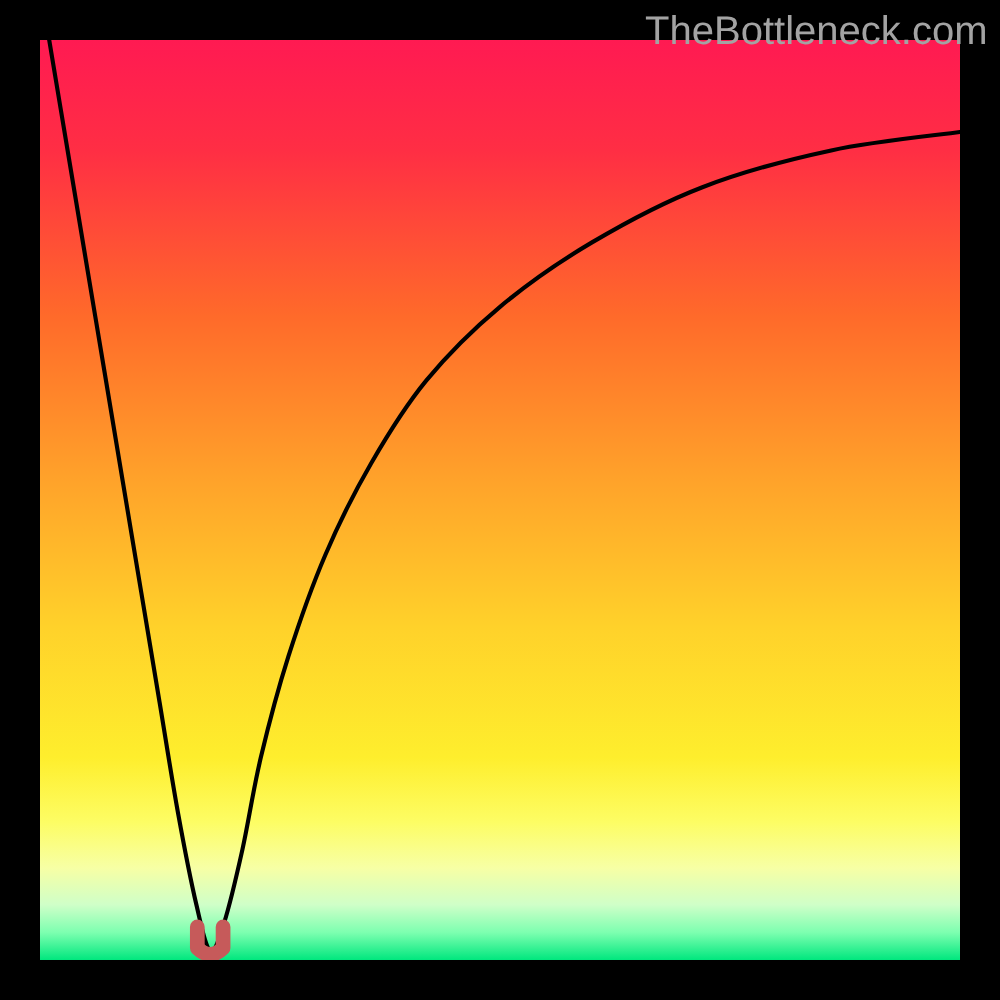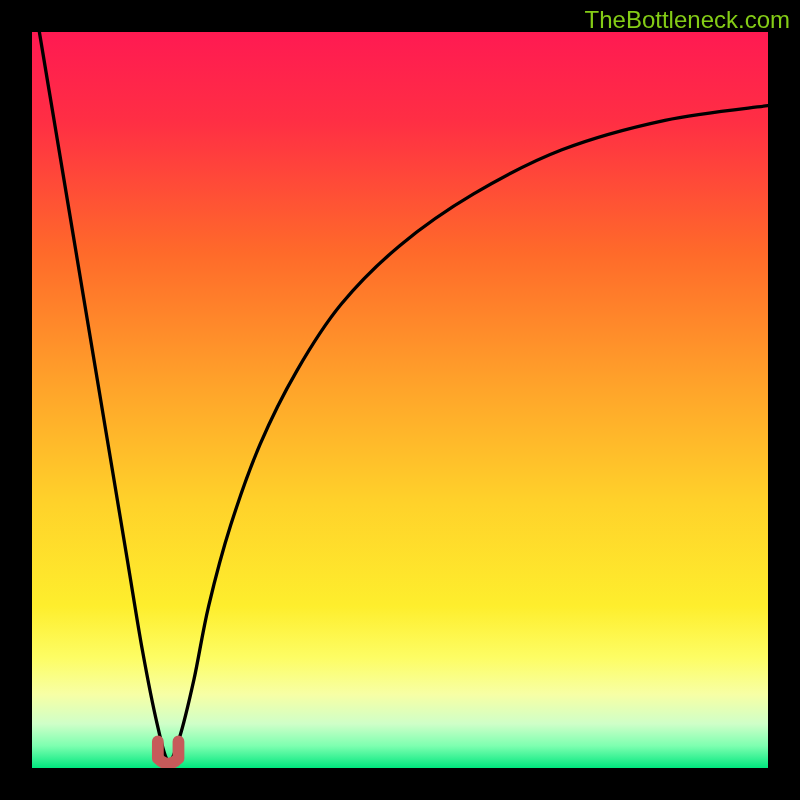--- a/index.html
+++ b/index.html
@@ -31,22 +31,22 @@
     position: absolute;
     left: 0;
     top: 0;
     width: 100%;
     height: 100%;
   }
   .watermark {
     position: absolute;
     top: 6px;
     right: 10px;
-    color: #84cc16;
-    font-size: 24px;
+    color: #a3a3a3;
+    font-size: 32px;
     font-weight: 400;
     letter-spacing: 0;
     user-select: none;
   }
   svg.curve {
     position: absolute;
     left: 0;
     top: 0;
     width: 100%;
     height: 100%;

